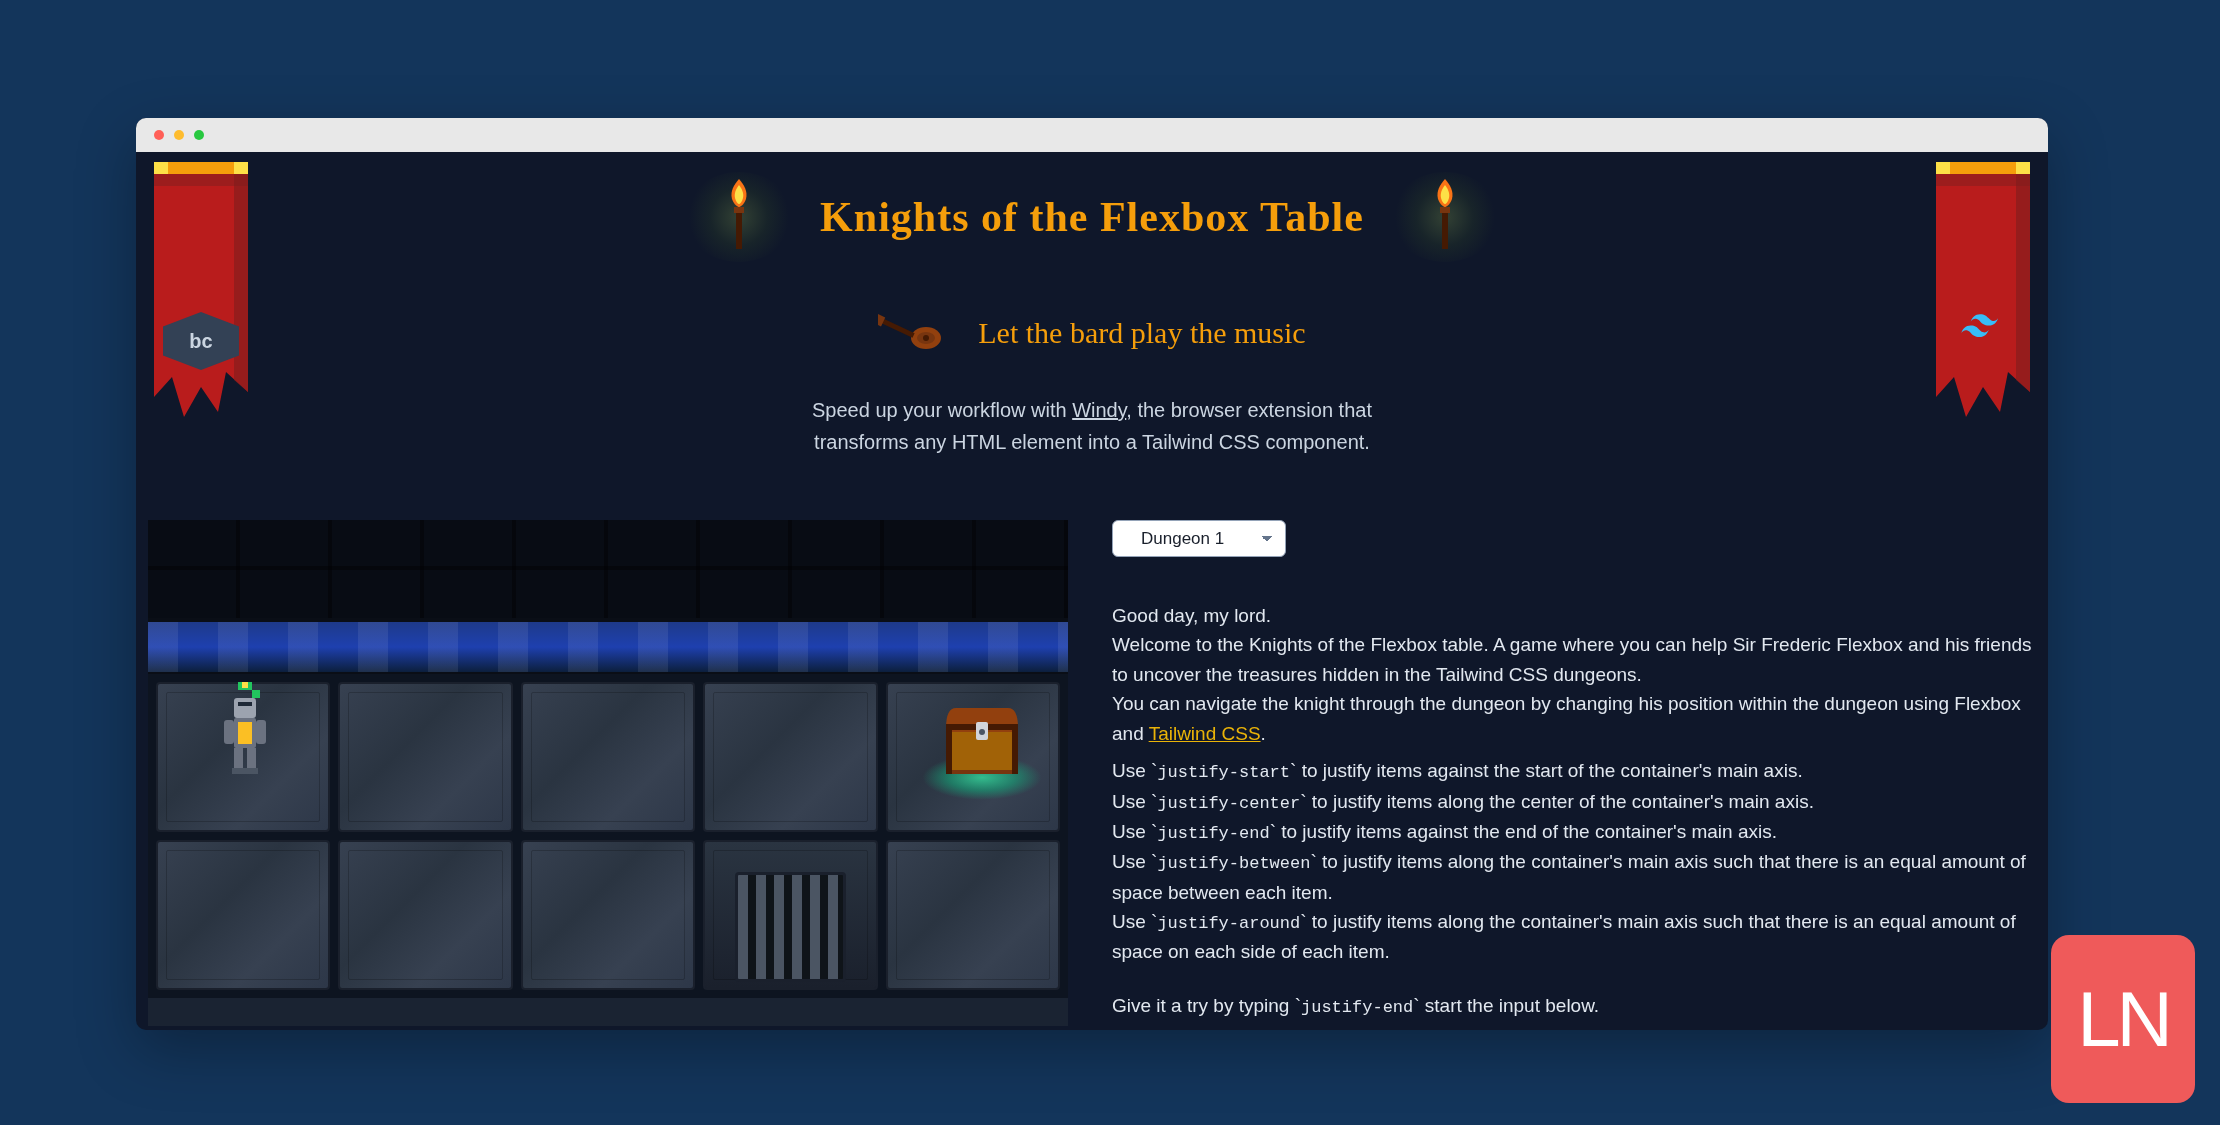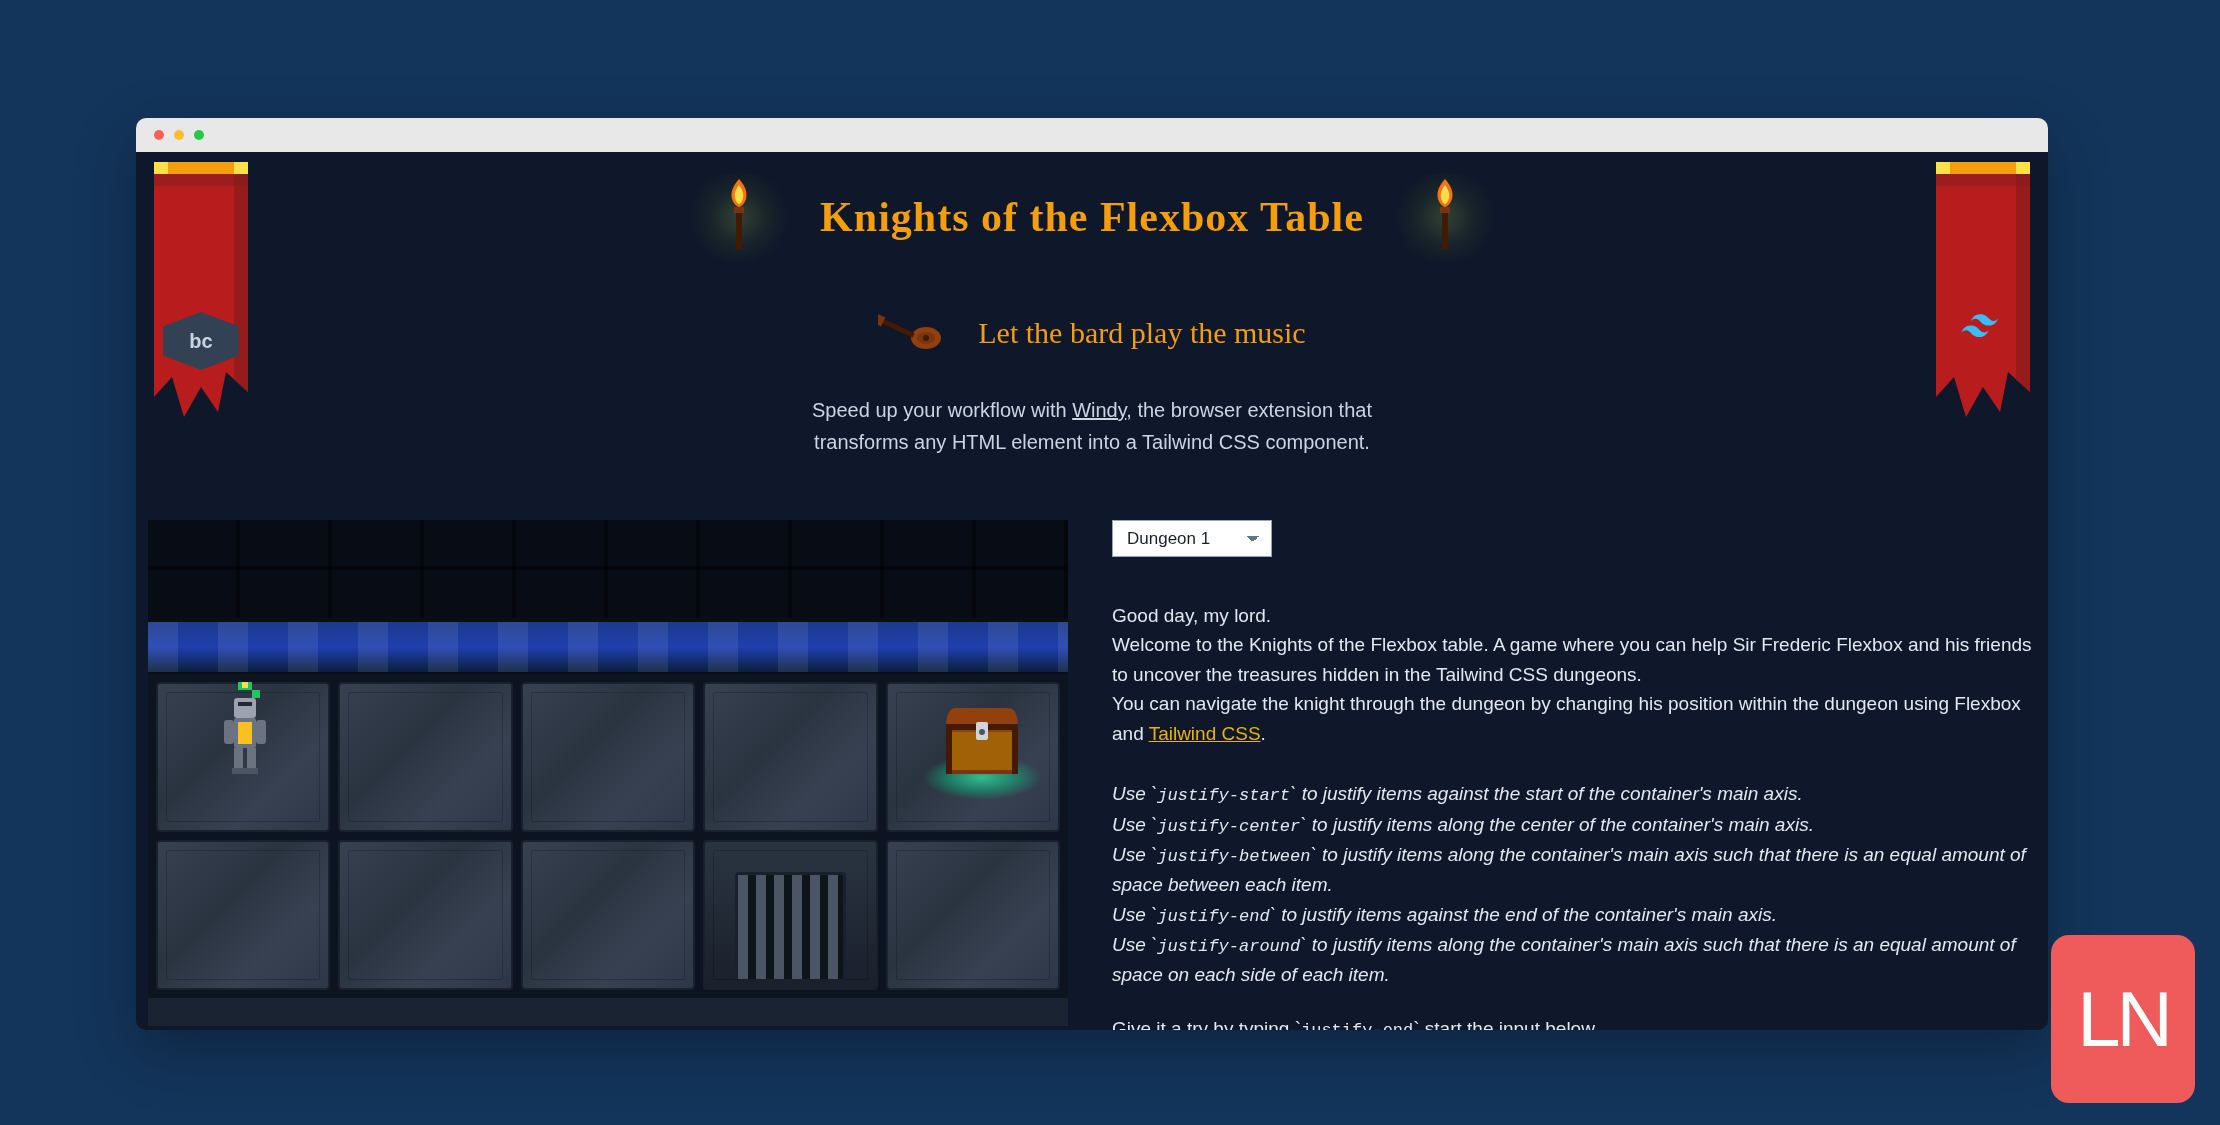--- a/index.html
+++ b/index.html
@@ -208,34 +208,34 @@
   z-index: 3;
   border-radius: 50%;
 }
 .sidebar {
   flex: 1;
   color: #e2e8f0;
   font-size: 19px;
   line-height: 1.55;
 }
 .level-select {
-  padding: 8px 60px 8px 14px;
+  padding: 8px 60px 8px 28px;
   font-size: 17px;
   background: #fff;
   color: #1a202c;
   border: 1px solid #94a3b8;
-  border-radius: 0;
+  border-radius: 6px;
   appearance: none;
   background-image: linear-gradient(45deg, transparent 50%, #64748b 50%), linear-gradient(135deg, #64748b 50%, transparent 50%);
   background-position: calc(100% - 18px) 15px, calc(100% - 12px) 15px;
   background-size: 6px 6px, 6px 6px;
   background-repeat: no-repeat;
 }
 .intro { margin-top: 44px; }
-.instructions { margin-top: 31px; font-style: italic; }
+.instructions { margin-top: 8px; }
 .instruction-line { margin: 0; }
 code {
   font-family: "SFMono-Regular", Consolas, "Liberation Mono", Menlo, monospace;
   font-size: 17px;
 }
 .link { color: #eab308; text-decoration: underline; }
 .try-it { margin-top: 24px; }
 .ln-badge {
   position: absolute;
   right: 25px;
@@ -395,22 +395,22 @@
           <p>Good day, my lord.</p>
           <p>Welcome to the Knights of the Flexbox table. A game where you can help Sir Frederic Flexbox and his friends to uncover the treasures hidden in the Tailwind CSS dungeons.</p>
           <p>
             <span>You can navigate the knight through the dungeon by changing his position within the dungeon using Flexbox and </span><a href="#" class="link">Tailwind CSS</a><span>.</span>
           </p>
         </div>
 
         <div class="instructions">
           <p class="instruction-line"><span>Use `</span><code>justify-start</code><span>` to justify items against the start of the container's main axis.</span></p>
           <p class="instruction-line"><span>Use `</span><code>justify-center</code><span>` to justify items along the center of the container's main axis.</span></p>
+          <p class="instruction-line"><span>Use `</span><code>justify-end</code><span>` to justify items against the end of the container's main axis.</span></p>
           <p class="instruction-line"><span>Use `</span><code>justify-between</code><span>` to justify items along the container's main axis such that there is an equal amount of space between each item.</span></p>
-          <p class="instruction-line"><span>Use `</span><code>justify-end</code><span>` to justify items against the end of the container's main axis.</span></p>
           <p class="instruction-line"><span>Use `</span><code>justify-around</code><span>` to justify items along the container's main axis such that there is an equal amount of space on each side of each item.</span></p>
         </div>
 
         <p class="try-it">
           <span>Give it a try by typing `</span><code>justify-end</code><span>` start the input below.</span>
         </p>
       </div>
     </div>
 
   </div>

